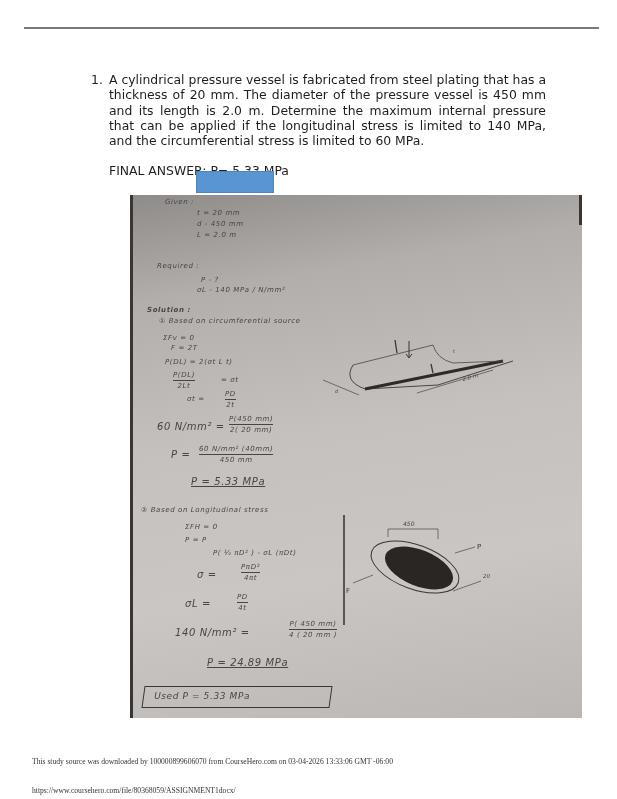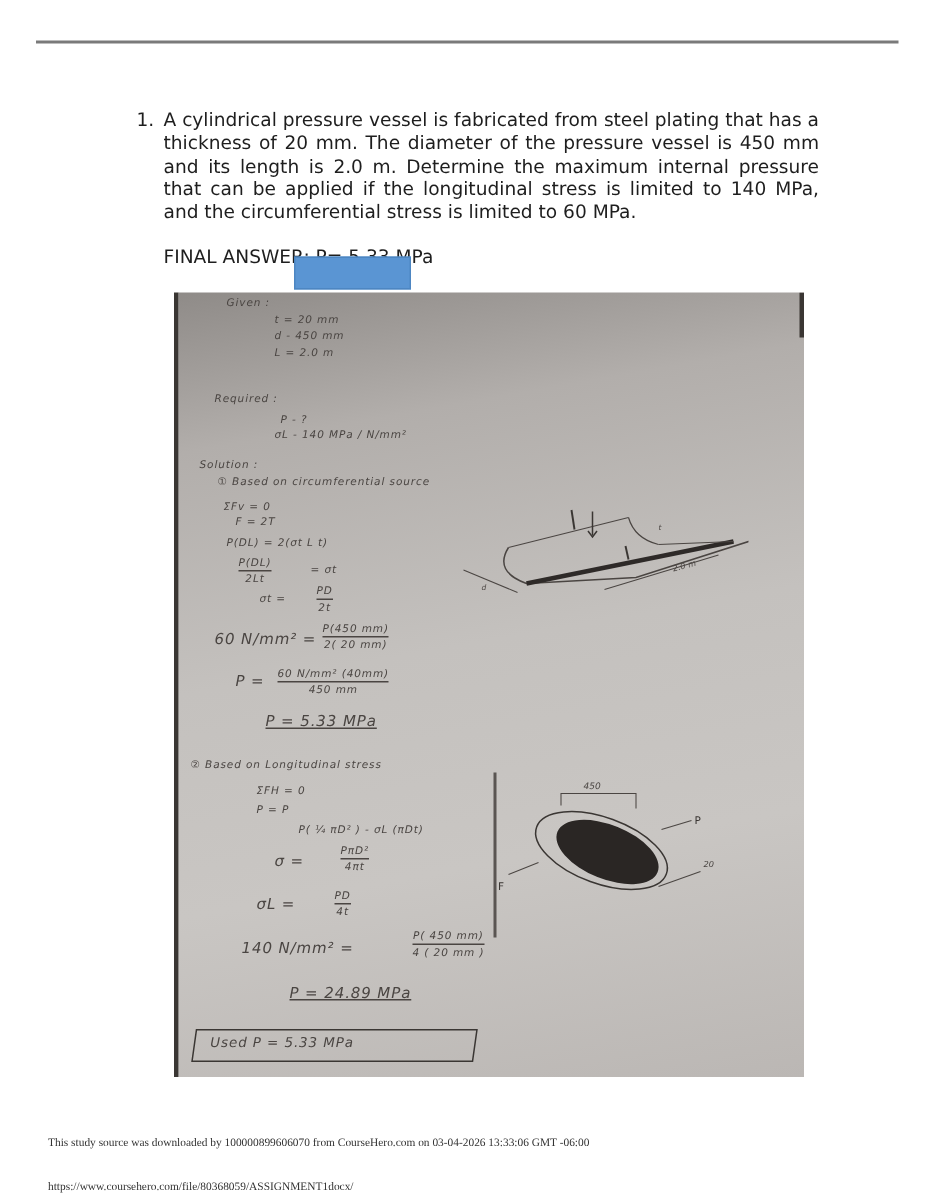--- a/index.html
+++ b/index.html
@@ -8,21 +8,21 @@
 
     .top-rule { position: absolute; left: 24px; top: 27px; width: 575px; height: 2px; background: #7a7a7a; }
 
     .question { position: absolute; left: 91px; top: 72px; width: 455px; font-size: 12.4px; line-height: 15.3px; color: #1e1e1e; }
     .question .num { position: absolute; left: 0; top: 0; }
     .question .text { margin-left: 18px; text-align: justify; }
 
     .final { position: absolute; left: 109px; top: 163px; font-size: 12.4px; color: #1e1e1e; white-space: nowrap; }
     .redact { position: absolute; left: 196px; top: 171px; width: 78px; height: 22px; background: #5a95d3; border: 1px solid #4d86c2; }
 
-    .photo { position: absolute; left: 116px; top: 195px; width: 420px; height: 523px;
+    .photo { position: absolute; left: 130px; top: 195px; width: 452px; height: 523px;
       background: linear-gradient(170deg, #8f8b88 0%, #b2aeab 18%, #c4c1be 45%, #c9c6c3 70%, #bbb7b4 100%);
       border-left: 3px solid #3a3633; overflow: hidden; }
     .photo .right-edge { position: absolute; right: 0; top: 0; width: 3px; height: 30px; background: #3a3633; }
 
     .hw { position: absolute; font-family: "DejaVu Sans", sans-serif; font-style: italic; font-size: 7px; color: #4a4542; white-space: nowrap; letter-spacing: 0.6px; }
     .hw.med { font-size: 10px; }
     .hw.big { font-size: 9px; }
     .frac { position: absolute; text-align: center; }
     .frac .bar { display: block; height: 1px; background: #4a4542; margin: 1px 0; }
 
@@ -50,21 +50,21 @@
 
   <span class="hw" style="left:32px;top:3px;">Given :</span>
   <span class="hw" style="left:64px;top:14px;text-align:right;">t  =    20  mm</span>
   <span class="hw" style="left:64px;top:25px;">d  -    450  mm</span>
   <span class="hw" style="left:64px;top:36px;">L  =    2.0  m</span>
   <span class="hw" style="left:64px;top:47px;margin-top:44px;">σL  -    140  MPa     /  N/mm²</span>
 
   <span class="hw" style="left:24px;top:67px;">Required :</span>
   <span class="hw" style="left:68px;top:81px;">P -  ?</span>
 
-  <span class="hw" style="left:14px;top:111px;">Solution :</span>
+  <span class="hw" style="left:14px;top:111px;font-weight:bold;">Solution :</span>
   <span class="hw" style="left:26px;top:122px;">① Based   on   circumferential   source</span>
   <span class="hw" style="left:30px;top:139px;">ΣFv = 0</span>
   <span class="hw" style="left:38px;top:149px;">F = 2T</span>
   <span class="hw" style="left:32px;top:163px;">P(DL)  =  2(σt L t)</span>
 
   <div class="frac hw" style="left:40px;top:176px;">
     <span>P(DL)</span>
     <span class="bar"></span>
     <span>2Lt</span>
   </div>

